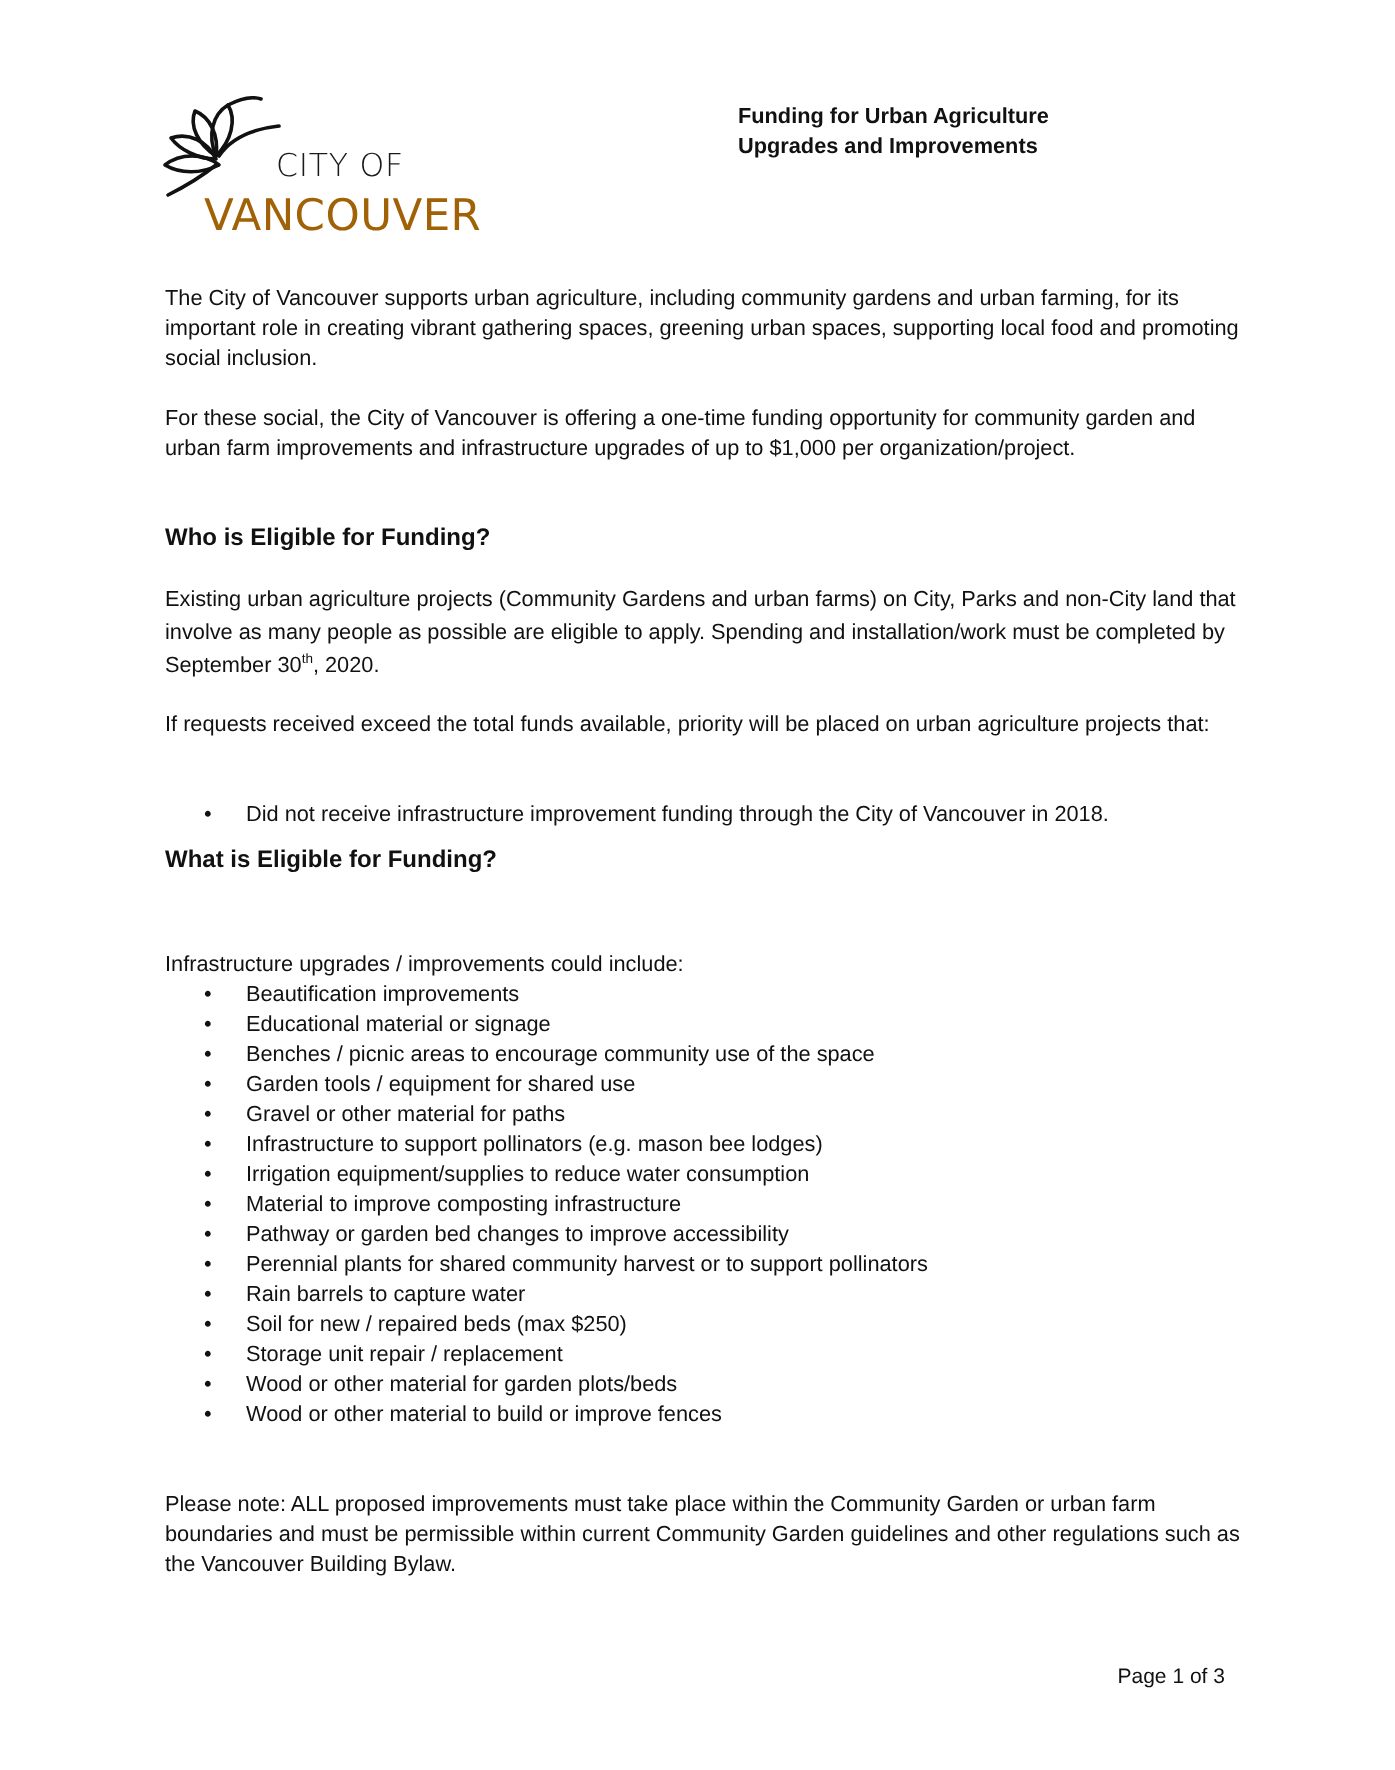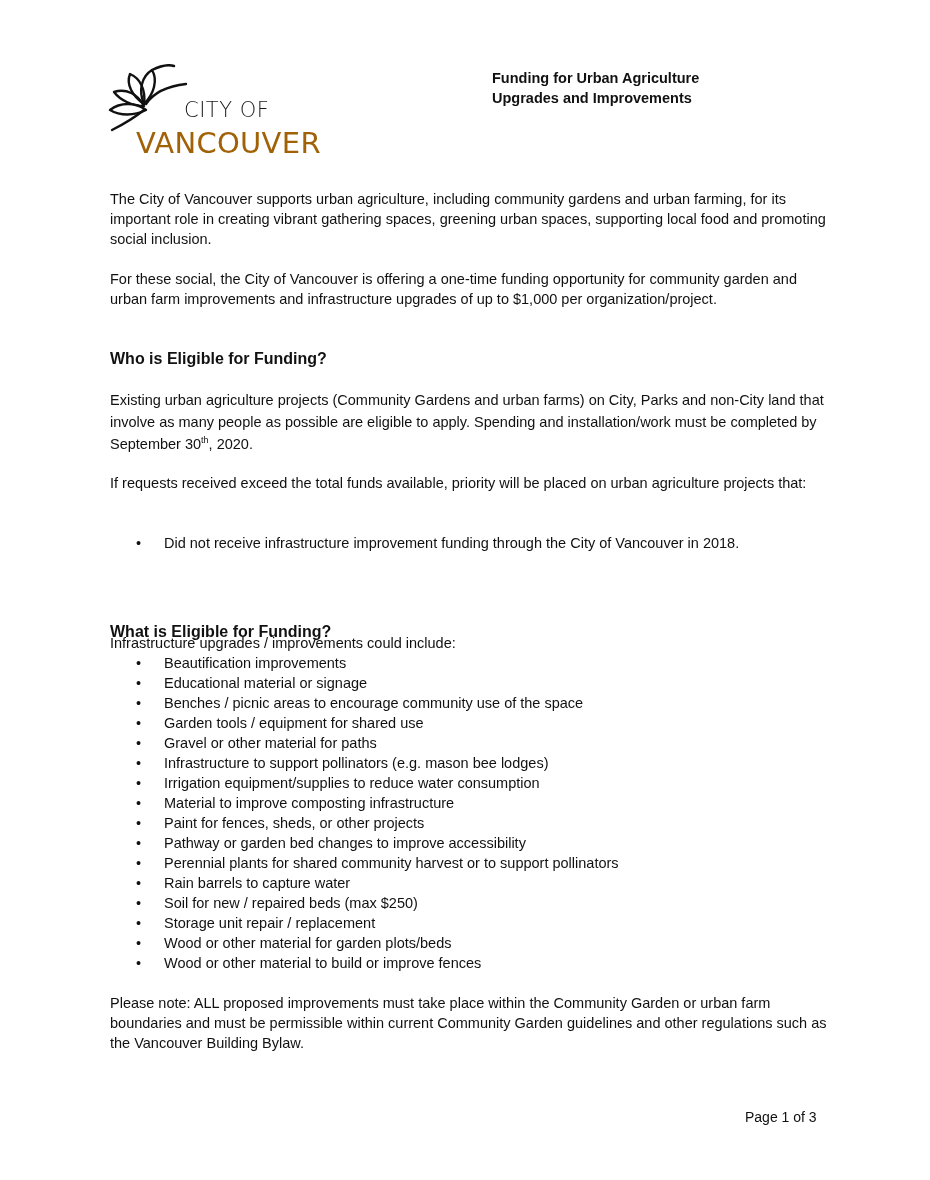--- a/index.html
+++ b/index.html
@@ -54,34 +54,33 @@
   <div class="heading" style="top:349px;">Who is Eligible for Funding?</div>
 
   <p class="text" style="top:389px; margin:0; line-height:22px;"><span>Existing urban agriculture projects (Community Gardens and urban farms) on City, Parks and non-City land that involve as many people as possible are eligible to apply. Spending and installation/work must be completed by September 30</span><sup>th</sup><span>, 2020.</span></p>
 
   <p class="text" style="top:473px; margin:0;">If requests received exceed the total funds available, priority will be placed on urban agriculture projects that:</p>
 
   <ul class="bullets" style="top:533px;">
     <li>Did not receive infrastructure improvement funding through the City of Vancouver in 2018.</li>
   </ul>
 
-  <div class="heading" style="top:622px;text-align:right;">What is Eligible for Funding?</div>
+  <div class="heading" style="top:564px;text-align:right;">What is Eligible for Funding?</div>
 
   <p class="text" style="top:633px; margin:0;">Infrastructure upgrades / improvements could include:</p>
 
   <ul class="bullets" style="top:653px;">
     <li>Beautification improvements</li>
     <li>Educational material or signage</li>
     <li>Benches / picnic areas to encourage community use of the space</li>
     <li>Garden tools / equipment for shared use</li>
     <li>Gravel or other material for paths</li>
     <li>Infrastructure to support pollinators (e.g. mason bee lodges)</li>
     <li>Irrigation equipment/supplies to reduce water consumption</li>
     <li>Material to improve composting infrastructure</li>
-    <li>Paint for fences, sheds, or other projects</li>
     <li>Pathway or garden bed changes to improve accessibility</li>
     <li>Perennial plants for shared community harvest or to support pollinators</li>
     <li>Rain barrels to capture water</li>
     <li>Soil for new / repaired beds (max $250)</li>
     <li>Storage unit repair / replacement</li>
     <li>Wood or other material for garden plots/beds</li>
     <li>Wood or other material to build or improve fences</li>
   </ul>
 
   <p class="text" style="top:993px; margin:0;">Please note: ALL proposed improvements must take place within the Community Garden or urban farm boundaries and must be permissible within current Community Garden guidelines and other regulations such as the Vancouver Building Bylaw.</p>

